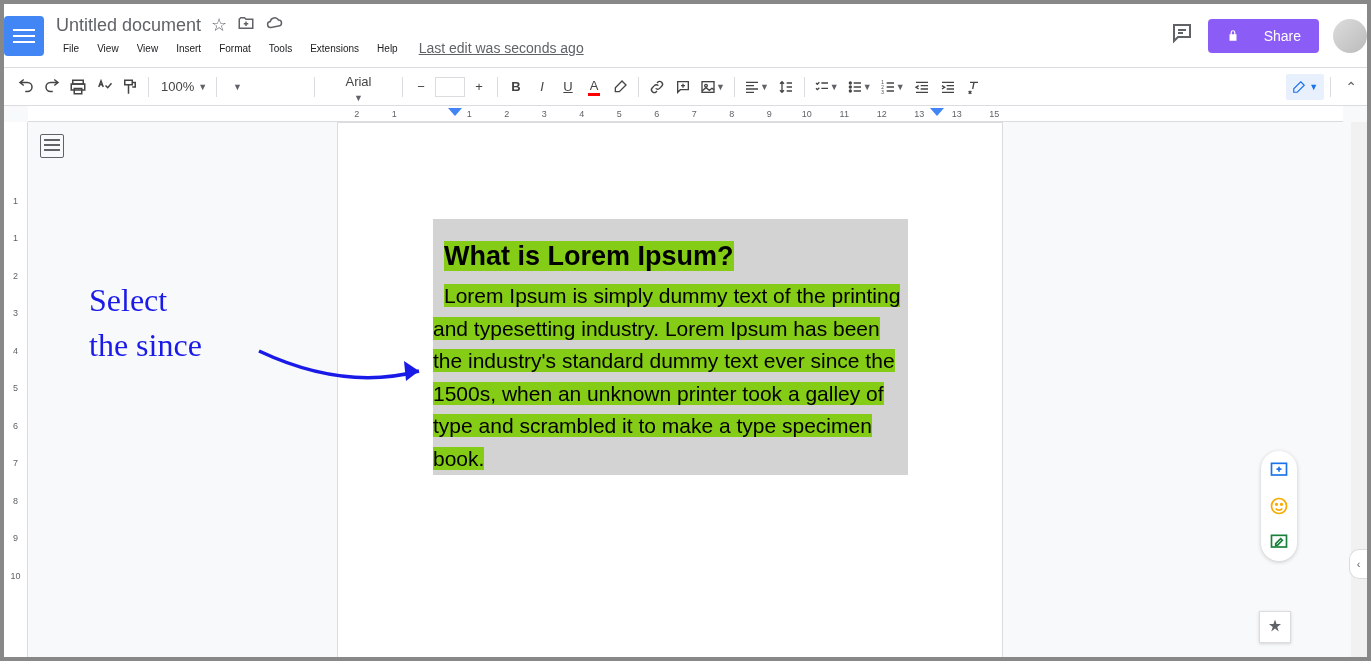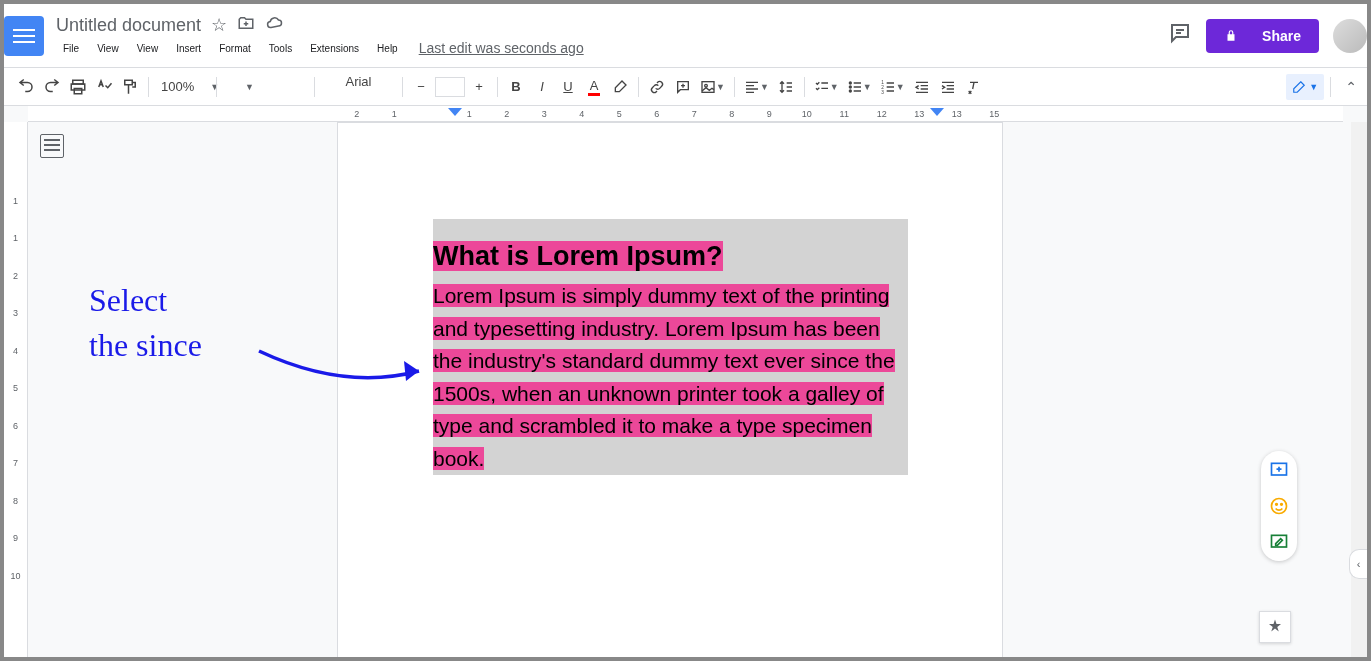--- a/index.html
+++ b/index.html
@@ -10,27 +10,27 @@
 .logo-inner { width: 22px; height: 2px; background: #fff; box-shadow: 0 -6px 0 #fff, 0 6px 0 #fff; }
 .title-area { flex: 1; }
 .title-row { display: flex; align-items: center; gap: 10px; }
 .doc-title { font-size: 18px; color: #5f6368; }
 .title-icon { color: #5f6368; cursor: pointer; font-size: 18px; }
 .menu-row { display: flex; gap: 4px; margin-top: 2px; align-items: center; }
 .menu-item { font-size: 10px; color: #202124; padding: 4px 7px; cursor: pointer; border-radius: 4px; }
 .last-edit { font-size: 14px; color: #5f6368; text-decoration: underline; margin-left: 10px; cursor: pointer; }
 .header-right { display: flex; align-items: center; gap: 14px; }
 .comment-icon { font-size: 22px; color: #5f6368; cursor: pointer; }
-.share-btn { background: #6d28d9; color: #fff; border: none; border-radius: 4px; padding: 9px 18px; font-size: 14px; font-weight: 700; display: flex; align-items: center; gap: 24px; cursor: pointer; }
+.share-btn { background: #8b5cf6; color: #fff; border: none; border-radius: 4px; padding: 9px 18px; font-size: 14px; font-weight: 400; display: flex; align-items: center; gap: 24px; cursor: pointer; }
 .avatar { width: 34px; height: 34px; border-radius: 50%; background: linear-gradient(135deg,#ddd 0%,#bbb 100%); }
 
 .toolbar { display: flex; align-items: center; height: 38px; padding: 0 10px; border-bottom: 1px solid #dadce0; gap: 2px; font-size: 13px; color: #444; }
 .tb-btn { min-width: 24px; height: 26px; display: flex; align-items: center; justify-content: center; cursor: pointer; border-radius: 2px; padding: 0 3px; }
 .tb-sep { width: 1px; height: 20px; background: #dadce0; margin: 0 4px; }
-.tb-select { display: flex; align-items: center; gap: 16px; padding: 0 6px; cursor: pointer; height: 26px; text-align: center; }
+.tb-select { display: flex; align-items: center; gap: 4px; padding: 0 6px; cursor: pointer; height: 26px; text-align: center; }
 .tb-input { width: 30px; height: 20px; text-align: center; border: 1px solid #dadce0; font-size: 12px; }
 .font-sel { width: 75px; flex-direction: column; }
 .style-sel { width: 85px; }
 .zoom-sel { width: 55px; }
 .dropdown-arrow { font-size: 9px; color: #5f6368; }
 .tb-right { margin-left: auto; display: flex; align-items: center; gap: 2px; }
 .pencil-btn { width: 38px; height: 26px; background: #e8f0fe; color: #1a73e8; display: flex; align-items: center; justify-content: center; border-radius: 2px; cursor: pointer; gap: 3px; }
 .chevron-up { font-size: 14px; color: #5f6368; cursor: pointer; margin-left: 8px; }
 
 .workspace { position: relative; height: 553px; background: #f8f9fa; overflow: hidden; }
@@ -40,21 +40,21 @@
 .ruler-v { position: absolute; top: 16px; left: 0; width: 24px; height: 537px; background: #fff; display: flex; flex-direction: column; align-items: center; font-size: 9px; color: #5f6368; border-right: 1px solid #dadce0; }
 .ruler-v-tick { height: 37.5px; display: flex; align-items: center; }
 
 .outline-icon { position: absolute; top: 28px; left: 36px; width: 24px; height: 24px; border: 1.5px solid #5f6368; border-radius: 2px; cursor: pointer; }
 .outline-icon::before { content: ''; position: absolute; top: 4px; left: 3px; width: 16px; height: 1.5px; background: #5f6368; box-shadow: 0 5px 0 #5f6368, 0 10px 0 #5f6368; }
 
 .page { position: absolute; top: 16px; left: 333px; width: 666px; height: 860px; background: #fff; border: 1px solid #dadce0; }
 .text-block { position: absolute; top: 96px; left: 95px; width: 475px; background: #d3d3d3; }
 .heading { font-size: 27px; font-weight: bold; font-family: Arial; padding: 22px 0 8px 0; }
 .body-text { font-size: 21px; line-height: 1.55; font-family: Arial; padding: 0 0 0 0; }
-.sel { background: #ec4899; }
+.sel { background: #84cc16; margin-left: 11px; }
 
 .annotation { position: absolute; top: 172px; left: 85px; color: #1a1ae8; font-family: 'Comic Sans MS', cursive; font-size: 32px; font-weight: 500; line-height: 1.4; }
 .arrow { position: absolute; top: 235px; left: 250px; }
 
 .float-tools { position: absolute; top: 345px; right: 70px; width: 36px; background: #fff; border-radius: 18px; box-shadow: 0 1px 4px rgba(0,0,0,0.2); padding: 8px 0; display: flex; flex-direction: column; align-items: center; gap: 14px; }
 .float-tool { width: 22px; height: 22px; cursor: pointer; display: flex; align-items: center; justify-content: center; font-size: 20px; }
 
 .explore-btn { position: absolute; bottom: 16px; right: 76px; width: 32px; height: 32px; background: #fff; border: 1px solid #dadce0; display: flex; align-items: center; justify-content: center; cursor: pointer; box-shadow: 0 1px 3px rgba(0,0,0,0.15); }
 .scroll-right { position: absolute; right: 0; top: 16px; width: 16px; height: 537px; background: #f1f1f1; }
 .scroll-tab { position: absolute; right: 0; bottom: 80px; width: 18px; height: 30px; background: #fff; border: 1px solid #dadce0; border-right: none; border-radius: 10px 0 0 10px; display: flex; align-items: center; justify-content: center; font-size: 11px; color: #5f6368; cursor: pointer; }

